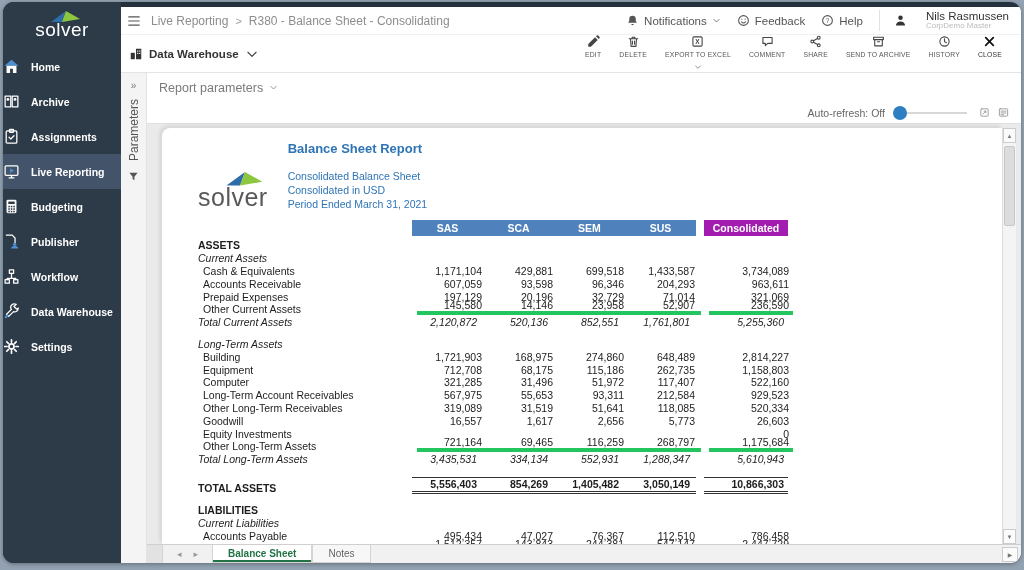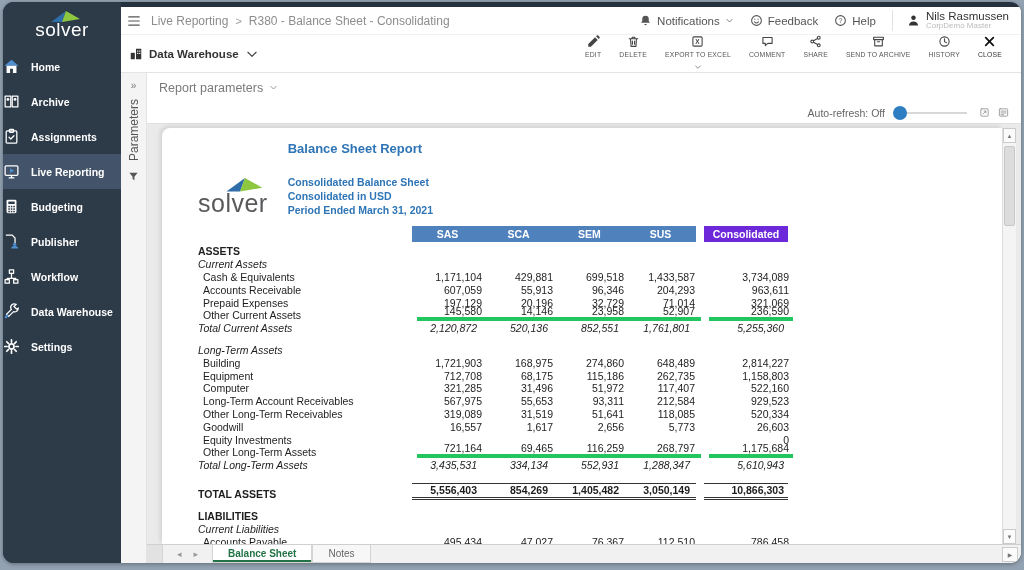--- a/index.html
+++ b/index.html
@@ -19,21 +19,21 @@
   .main{flex:1;display:flex;flex-direction:column;margin-top:5px;background:#fff;min-width:0}
   .topbar{height:27px;display:flex;align-items:center;background:#fff;border-bottom:1px solid #f0f0f0;padding:0 12px 0 6px;flex-shrink:0}
   .hamb{color:#555;margin-right:10px;display:flex}
   .hamb svg{width:14px;height:14px}
   .crumb{font-size:12px;color:#8d8d8d;white-space:nowrap}
   .crumb-sep{margin:0 7px;color:#9d9d9d;font-size:11px}
   .top-right{margin-left:auto;display:flex;align-items:center;gap:16px}
   .top-item{display:flex;align-items:center;gap:5px;font-size:11.5px;color:#555;cursor:pointer}
   .top-item svg{width:13px;height:13px}
   .tchev svg{width:9px;height:9px}
-  .user-block{display:flex;align-items:center;gap:6px;border-left:1px solid #e2e2e2;padding-left:14px;cursor:pointer}
+  .user-block{display:flex;align-items:center;gap:19px;border-left:1px solid #e2e2e2;padding-left:14px;cursor:pointer}
   .user-block svg{width:13px;height:13px;color:#333}
   .user-name{font-size:11.5px;color:#333;line-height:1.1}
   .user-role{font-size:8px;color:#bbb;line-height:1.1}
   
   .toolbar{height:37px;display:flex;align-items:center;border-bottom:1px solid #e4e4e4;padding:0 10px 0 8px;flex-shrink:0}
   .dw-btn{display:flex;align-items:center;gap:6px;font-size:11.5px;font-weight:bold;color:#333;cursor:pointer}
   .dw-btn svg{width:14px;height:14px}
   .dw-btn .tchev{color:#444}
   .actions{margin-left:auto;display:flex;align-items:flex-start}
   .action{display:flex;flex-direction:column;align-items:center;padding:3px 9px 0 9px;cursor:pointer;color:#444}
@@ -62,30 +62,30 @@
   .sheet{flex:1;background:#fff;border-top-left-radius:8px;box-shadow:-2px -2px 4px rgba(0,0,0,.10);padding:13px 0 0 36px;overflow:hidden;min-width:0}
   .vscroll{width:13px;background:#f4f4f4;border-left:1px solid #ddd;display:flex;flex-direction:column;align-items:stretch;flex-shrink:0}
   .vbtn{height:13px;border:1px solid #ccc;background:#fbfbfb;color:#777;font-size:6px;display:flex;align-items:center;justify-content:center;cursor:pointer}
   .vtrack{flex:1;position:relative}
   .vthumb{position:absolute;top:3px;left:1px;right:1px;height:78px;background:#dcdcdc;border:1px solid #c8c8c8;border-radius:2px;cursor:grab}
   
   .rep-head{display:flex;align-items:flex-end;gap:20px;margin-bottom:8px}
   .rep-logo{position:relative;padding-top:12px}
   .rep-logo svg{position:absolute;top:-2px;left:26px;width:42px;height:17px}
   .rep-logo-text{font-size:25px;color:#58595b;letter-spacing:.5px}
-  .rep-title{font-size:13px;font-weight:bold;color:#2e75b6;margin-bottom:20px}
-  .rep-line{font-size:10.5px;font-weight:bold;color:#2e75b6;line-height:1.32}
+  .rep-title{font-size:13px;font-weight:bold;color:#2e75b6;margin-bottom:14px}
+  .rep-line{font-size:10.5px;font-weight:normal;color:#2e75b6;line-height:1.32}
   
   .thead{display:flex;margin-top:4px;margin-bottom:3px}
   .lblcol{width:214px;flex-shrink:0}
   .grp{display:flex;width:284px;flex-shrink:0}
   .hcell{flex:1;text-align:center;color:#fff;font-weight:bold;font-size:10.5px;background:#4f81bd;padding:2px 0}
   .colgap{width:8px;flex-shrink:0}
   .conscol{width:84px;flex-shrink:0}
-  .hcons{background:#6d28d9;color:#fff;text-align:center;font-weight:bold;font-size:10.5px;padding:2px 0}
+  .hcons{background:#a21caf;color:#fff;text-align:center;font-weight:bold;font-size:10.5px;padding:2px 0}
   .trow{display:flex;align-items:flex-end;height:12.8px;font-size:10.5px;color:#1d1d1d}
   .trow .lbl{width:214px;flex-shrink:0;white-space:nowrap;overflow:hidden}
   .num{flex:1;text-align:right;padding-right:6px;white-space:nowrap}
   .cnum{width:100%;text-align:right;padding-right:4px;white-space:nowrap;box-sizing:border-box}
   .r-section .lbl{font-weight:bold}
   .r-subsection .lbl{font-style:italic}
   .r-item .lbl,.r-item_u .lbl,.r-neg .lbl{padding-left:5px}
   .r-total{font-style:italic}
   .r-item_u .grp,.r-item_u .conscol{border-bottom:4px solid #22c55e}
   .r-grand{font-weight:bold;height:17px;margin-top:3px}
@@ -477,21 +477,21 @@
                     <span class="num">699,518</span>
                     <span class="num">1,433,587</span>
                   </span>
                   <span class="colgap"></span>
                   <span class="conscol"><span class="cnum" style="display: inline-block;">3,734,089</span></span>
                 </div>
                 <div class="trow r-item">
                   <span class="lbl">Accounts Receivable</span>
                   <span class="grp">
                     <span class="num">607,059</span>
-                    <span class="num">55,913</span>
+                    <span class="num">93,598</span>
                     <span class="num">96,346</span>
                     <span class="num">204,293</span>
                   </span>
                   <span class="colgap"></span>
                   <span class="conscol"><span class="cnum" style="display: inline-block;">963,611</span></span>
                 </div>
                 <div class="trow r-item">
                   <span class="lbl">Prepaid Expenses</span>
                   <span class="grp">
                     <span class="num">197,129</span>

